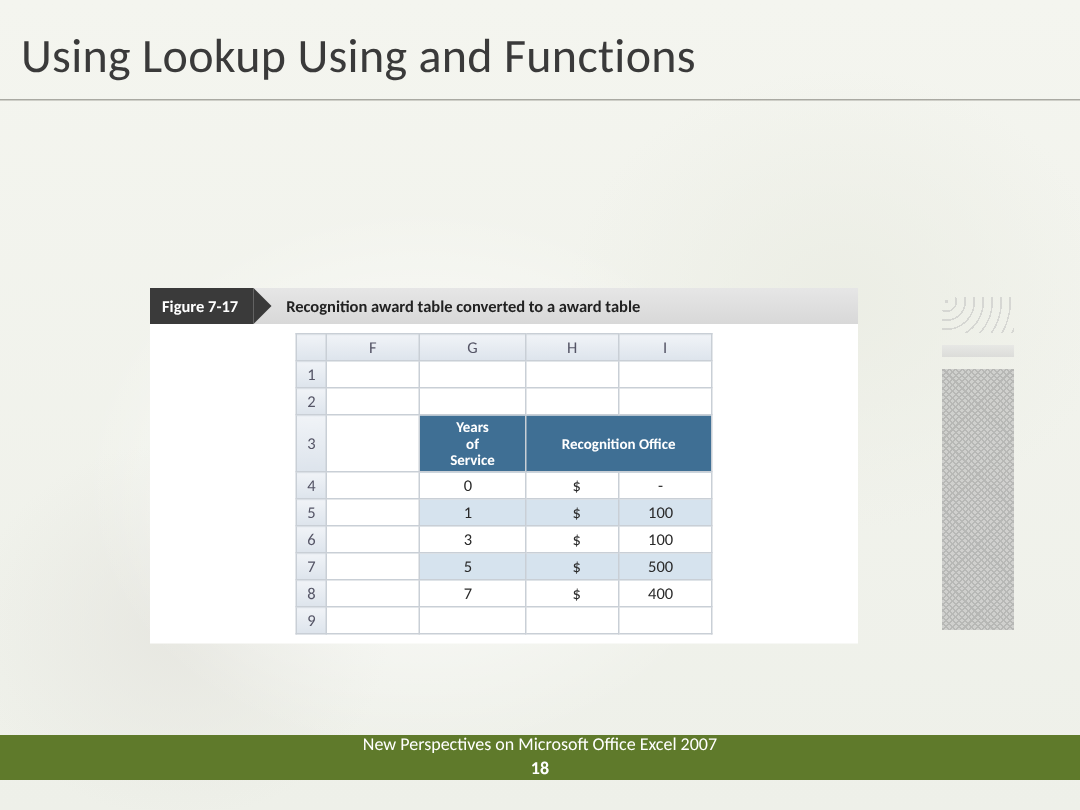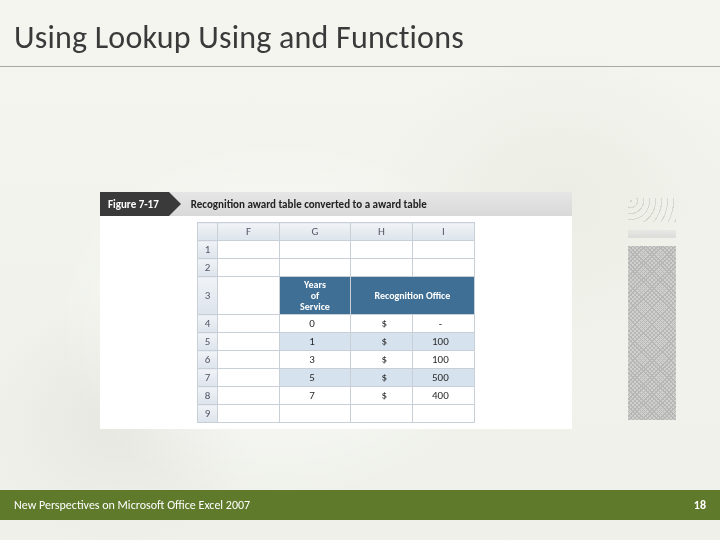--- a/index.html
+++ b/index.html
@@ -140,20 +140,21 @@
 
   .footer {
     position: absolute;
     left: 0; right: 0; bottom: 20px;
     height: 30px;
     background: #5f7a2b;
     display: flex; align-items: center; justify-content: space-between;
     padding: 0 14px;
     color: #fff;
     font-size: 12px;
+    flex-direction: column;
   }
   .footer .left { font-weight: 400; }
   .footer .right { font-weight: 600; }
 </style>
 </head>
 <body>
 <div class="bg-wash"></div>
 
 <div class="slide">
 

